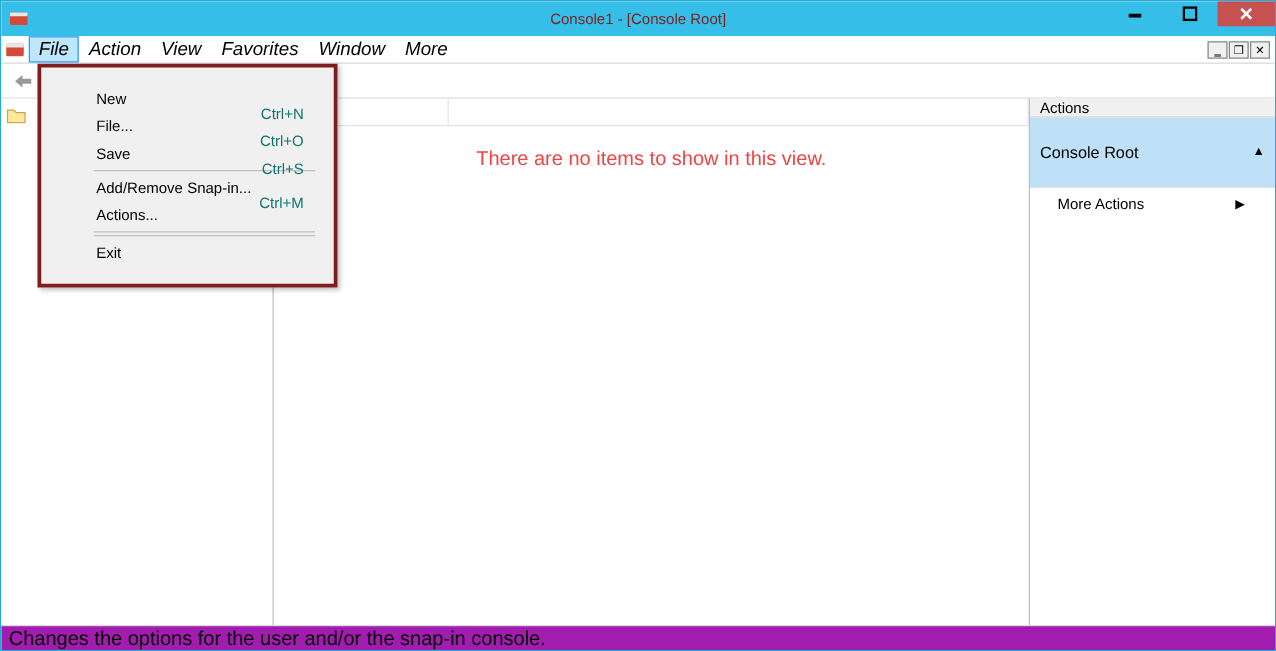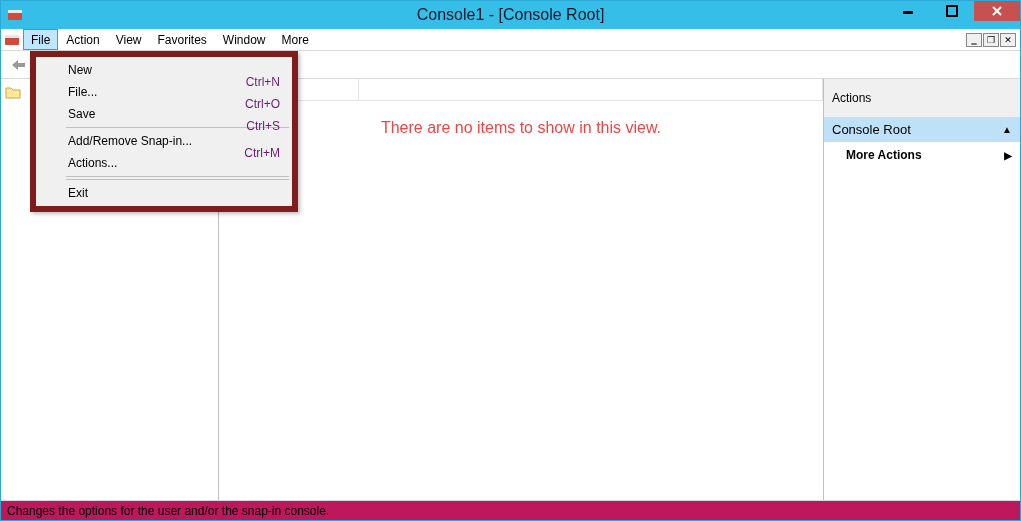--- a/index.html
+++ b/index.html
@@ -23,22 +23,22 @@
   }
   .titlebar-icon {
     width: 16px; height: 16px;
     margin-left: 6px;
     display:flex;align-items:center;justify-content:center;
   }
   .titlebar-title {
     position:absolute;
     left:50%;
     transform:translateX(-50%);
-    color:#0f172a;
-    font-size:16px;
+    color:#7f1d1d;
+    font-size:12px;
   }
   .win-controls {
     margin-left:auto;
     display:flex;
     height:100%;
   }
   .win-btn {
     width:44px;
     height:20px;
     margin-top:0;
@@ -60,22 +60,23 @@
     position:relative;
   }
   .menubar-icon {
     width:22px;
     display:flex;align-items:center;justify-content:center;
   }
   .menu-item {
     padding:0 8px;
     display:flex;
     align-items:center;
-    font-size:12px;
+    font-size:15px;
     cursor:default;
+    font-style:italic;
   }
   .menu-item.active {
     background:#bee6fd;
     border:1px solid #3399ff;
     padding:0 7px;
   }
   .mdi-controls {
     margin-left:auto;
     display:flex;
     align-items:center;
@@ -146,71 +147,71 @@
     font-size:16px;
   }
 
   .actions-pane {
     width:196px;
     background:#fff;
     display:flex;flex-direction:column;
   }
   .actions-title {
     background:#f0f0f0;
-    padding:12px 8px;
+    padding:0 8px;
     font-size:12px;
     border-bottom:1px solid #d9d9d9;
   }
   .actions-section {
     background:#bfe1f8;
-    padding:4px 8px;
+    padding:20px 8px;
     font-size:13px;
     display:flex;align-items:center;justify-content:space-between;
     border-bottom:1px solid #cfd9e0;
   }
   .actions-link {
-    padding:6px 8px 6px 22px;
+    padding:6px 24px 6px 22px;
     font-size:12px;
-    display:flex;align-items:center;justify-content:space-between;font-weight:bold;
+    display:flex;align-items:center;justify-content:space-between;
   }
 
   
   .statusbar {
     height:20px;
-    background:#be185d;
+    background:#a21caf;
     border-top:1px solid #d9d9d9;
     padding:2px 6px;
-    font-size:12px;
-    display:flex;align-items:flex-end;
+    font-size:16px;
+    display:flex;align-items:flex-start;
   }
 
   
   .dropdown {
     position:absolute;
     left:29px;
     top:50px;
-    width:268px;
+    width:240px;
     background:#f0f0f0;
-    border:6px solid #7f1d1d;
+    border:3px solid #7f1d1d;
     box-shadow:2px 2px 4px rgba(0,0,0,0.25);
     z-index:100;
-    padding:2px;
+    padding:14px;
   }
   .dd-item {
     display:flex;
     align-items:center;
     height:22px;
     padding-left:30px;
     padding-right:10px;
     font-size:12px;
     position:relative;
   }
   .dd-item .shortcut {
     margin-left:auto;
-    color:#701a75;
+    color:#0f766e;
     margin-top:24px;
   }
   .dd-sep {
     height:1px;
     background:#c0c0c0;
     margin:2px 1px 2px 28px;
   }
   .arrow-up { font-size:10px; }
   .arrow-right { font-size:10px; }
 </style>

